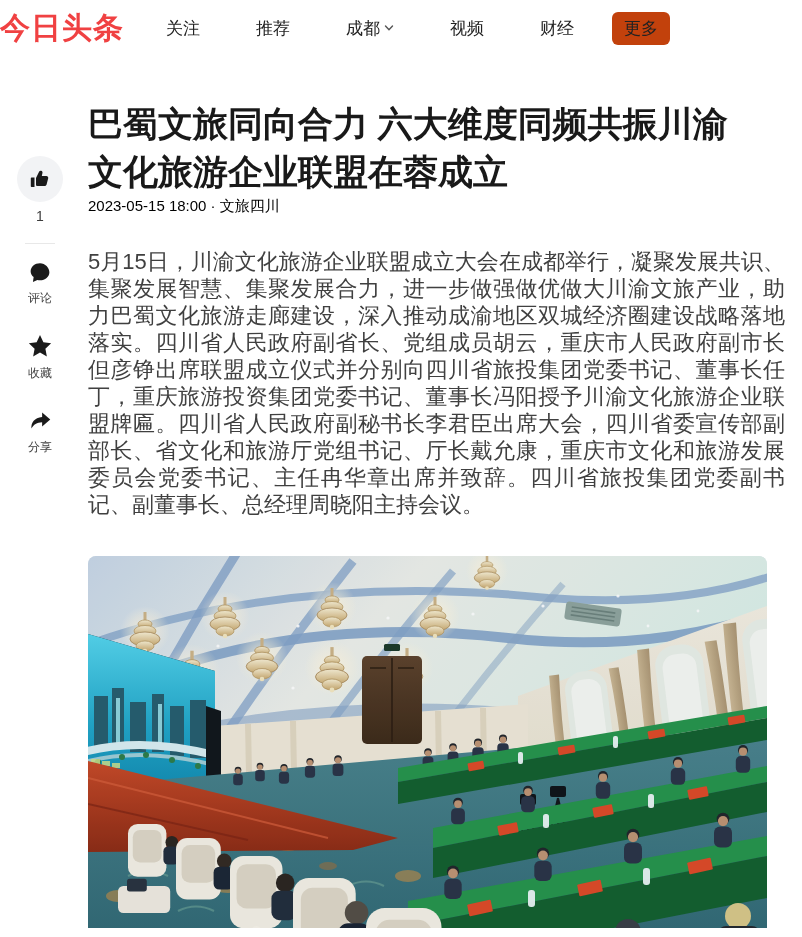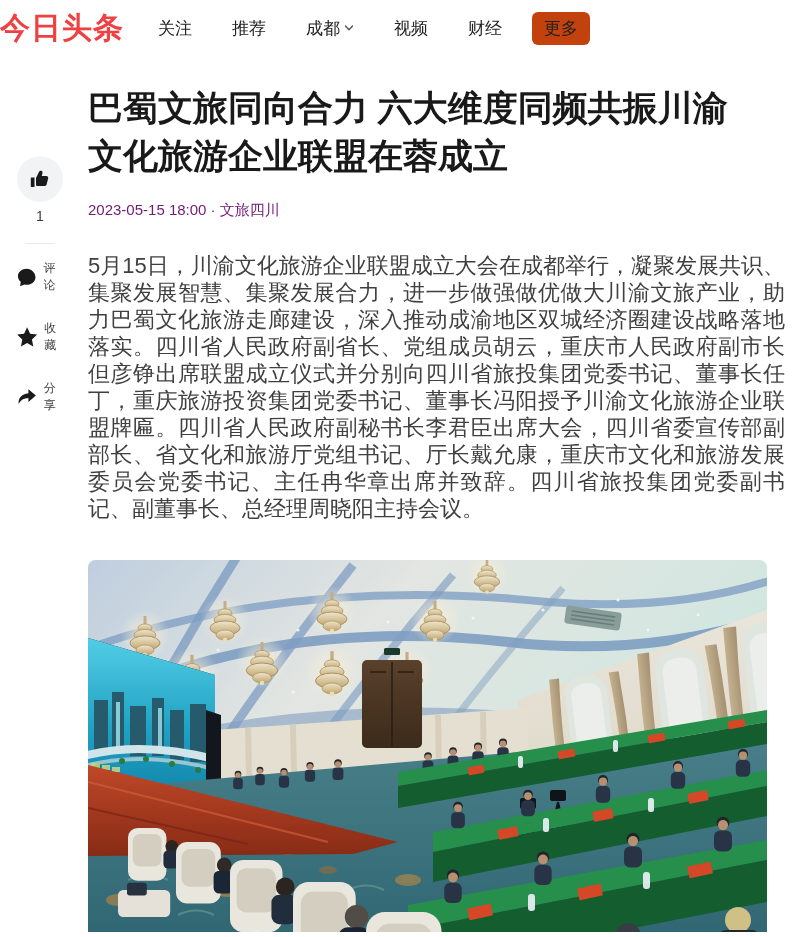--- a/index.html
+++ b/index.html
@@ -3,41 +3,41 @@
 <meta charset="utf-8">
 <style>
   * { margin:0; padding:0; box-sizing:border-box; }
   html,body { width:802px; height:937px; background:#fff; overflow:hidden;
     font-family:"Liberation Sans","DejaVu Sans",sans-serif; }
 
   
   .header { height:56px; display:flex; align-items:center; background:#fff; }
   .logo { font-size:30px; font-weight:800; color:#f04142; letter-spacing:1px; margin-right:14px; line-height:1; }
   .nav { display:flex; align-items:center; }
-  .nav-item { font-size:17px; color:#222; text-decoration:none; padding:5px 8px; margin:0 12px;
+  .nav-item { font-size:17px; color:#222; text-decoration:none; padding:5px 8px; margin:0 20px;
     display:flex; align-items:center; gap:4px; border-radius:6px; cursor:pointer; white-space:nowrap; }
   .nav-item.pill { background:#c2410c; padding:5px 12px; margin-left:10px; }
   .chev { width:10px; height:10px; display:inline-block; }
 
   
   .rail { position:absolute; left:15px; top:156px; width:50px; display:flex;
     flex-direction:column; align-items:center; }
   .like-circle { width:46px; height:46px; border-radius:50%; background:#f2f3f5;
     display:flex; align-items:center; justify-content:center; cursor:pointer; }
   .like-count { margin-top:6px; font-size:14px; color:#3c3c3c; }
   .rail-divider { width:30px; height:1px; background:#e8e8e8; margin:19px 0 16px; }
-  .rail-btn { display:flex; align-items:center; gap:5px;
+  .rail-btn { display:flex; flex-direction:column; align-items:center; gap:5px;
     cursor:pointer; margin-bottom:26px; }
   .rail-btn .lbl { font-size:12px; color:#3f3f3f; }
 
   
-  .main { position:absolute; left:88px; top:40px; width:697px; }
+  .main { position:absolute; left:88px; top:56px; width:697px; }
   .title { font-size:35px; line-height:1.38; font-weight:700; color:#191919;
     margin-top:44px; max-width:660px; }
-  .meta { margin-top:20px; font-size:15px; color:#701a75; }
+  .meta { font-size:15px; color:#000000; }
   .body-text { margin-top:32px; font-size:22px; line-height:27px; color:#404040;
     text-align:justify; }
   .figure { margin-top:38px; width:679px; height:372px; border-radius:8px 8px 0 0;
     overflow:hidden; background:#dfe7ec; }
   .figure svg { display:block; }
 </style>
 </head>
 <body>
 
 <div class="header">

